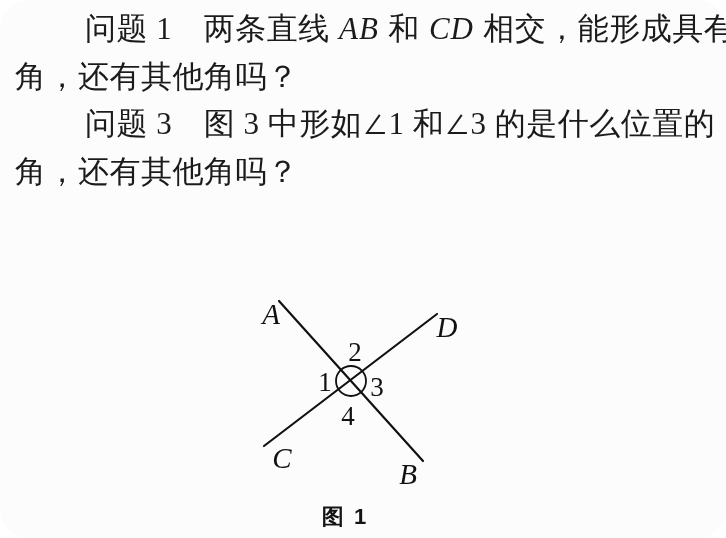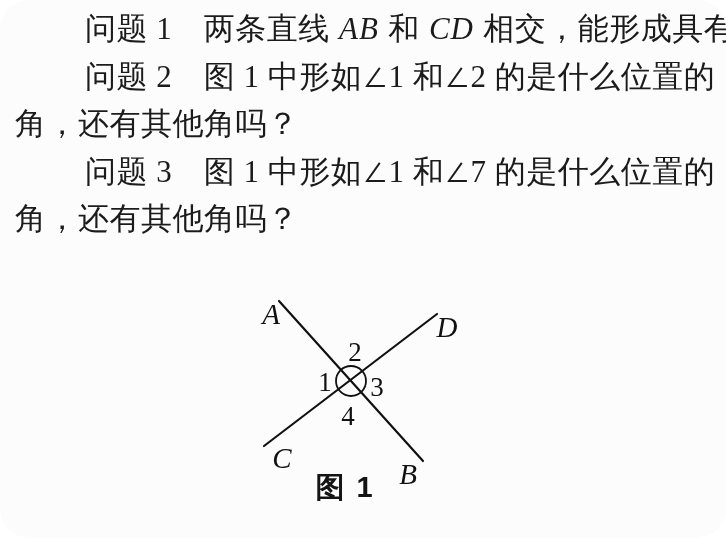--- a/index.html
+++ b/index.html
@@ -55,40 +55,39 @@
   .figure-svg text.pt {
     font-style: italic;
     font-size: 29px;
   }
   .figure-svg text.ang {
     font-size: 27px;
   }
   .fig-caption {
     position: absolute;
     left: 280px;
-    top: 468px;
+    top: 502px;
     width: 130px;
     text-align: center;
-    font-size: 29px;
+    font-size: 22px;
     font-weight: 700;
     font-family: "Liberation Sans", sans-serif;
     color: #141414;
     letter-spacing: 2px;
   }
 </style>
 </head>
 <body>
 
 <div class="page">
 
   <div class="text-block">
       <div class="tline indent"><span>问题 1　两条直线 </span><span class="latin-italic">AB</span><span> 和 </span><span class="latin-italic">CD</span><span> 相交，能形成具有</span></div>
-      <div class="tline indent"><span>问题 2　图 1 中形如∠1 和∠2 的是什么位置的</span></div>
       <div class="tline"><span>角，还有其他角吗？</span></div>
-      <div class="tline indent"><span>问题 3　图 1 中形如∠1 和∠7 的是什么位置的</span></div>
+      <div class="tline indent"><span>问题 3　图 3 中形如∠1 和∠3 的是什么位置的</span></div>
       <div class="tline"><span>角，还有其他角吗？</span></div>
     </div>
 
   <svg class="figure-svg" width="726" height="538" viewBox="0 0 726 538">
       <line x1="279" y1="301" x2="423" y2="461"></line>
       <line x1="264" y1="446" x2="437" y2="314"></line>
       <circle cx="351" cy="381" r="15"></circle>
       <text x="271" y="314" text-anchor="middle" dominant-baseline="central" class="pt">A</text>
       <text x="447" y="327" text-anchor="middle" dominant-baseline="central" class="pt">D</text>
       <text x="282" y="458" text-anchor="middle" dominant-baseline="central" class="pt">C</text>

